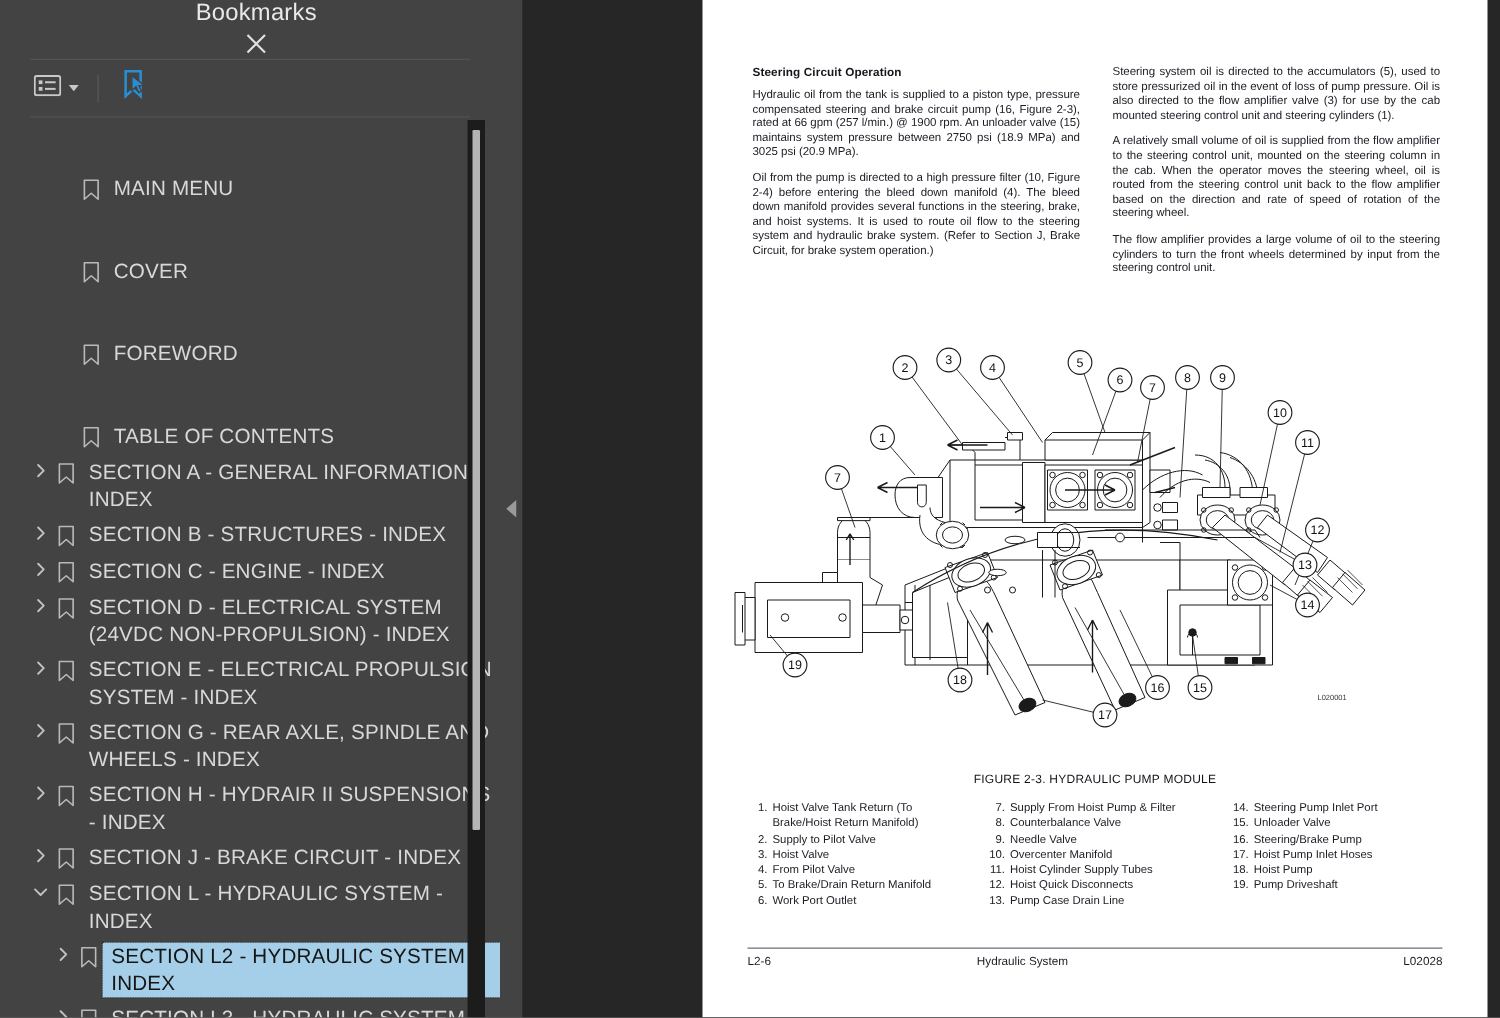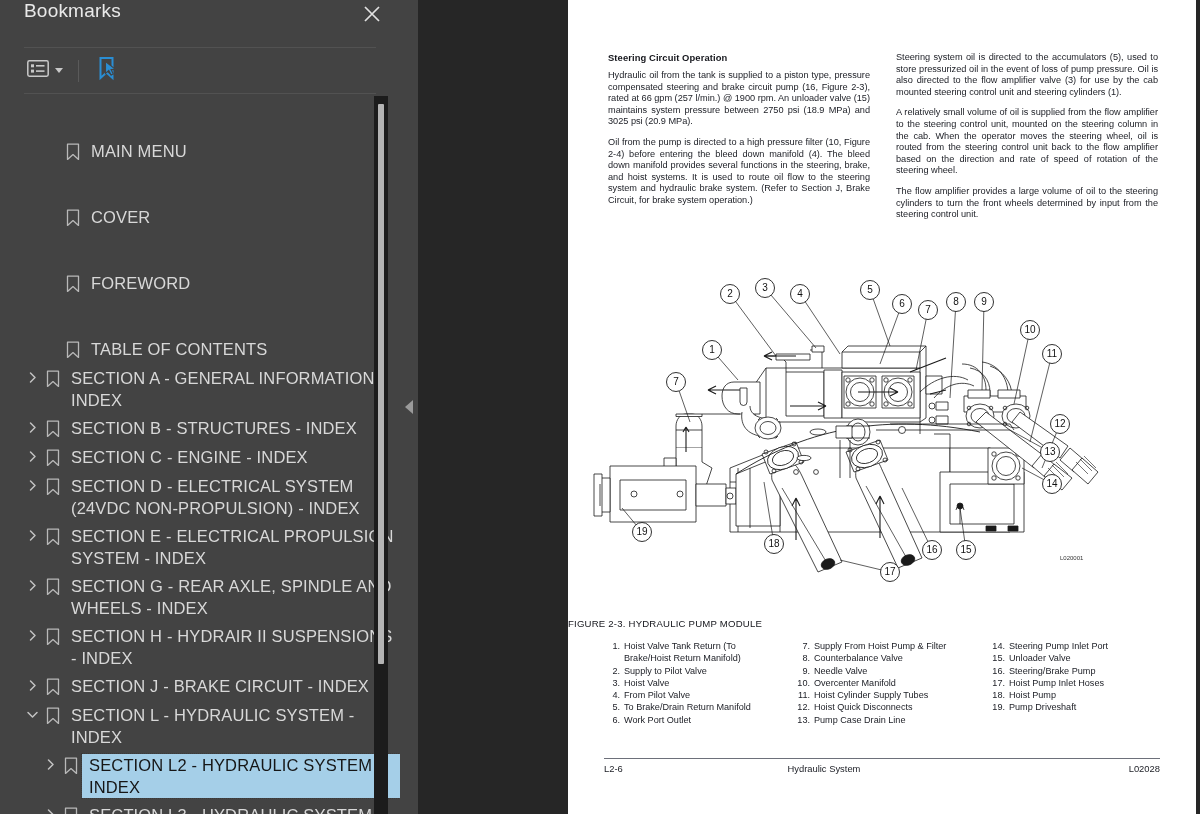--- a/index.html
+++ b/index.html
@@ -15,23 +15,24 @@
   
   .bm-panel {
     width: 400px; height: 814px;
     background: #434343;
     position: relative;
     display: flex; flex-direction: column;
     flex: 0 0 400px;
   }
   .bm-header {
     height: 47px;
-    display: flex; align-items: flex-start;
+    display: flex; align-items: center;
     padding: 0 14px 0 24px;
     position: relative;
+    flex-direction: column;
   }
   .bm-title {
     color: #e9e9e9;
     font-size: 19px;
     letter-spacing: .2px;
     flex: 1;
   }
   .bm-close {
     width: 28px; height: 28px;
     display: flex; align-items: center; justify-content: center;
@@ -143,21 +144,21 @@
   
   .viewer {
     flex: 1;
     height: 814px;
     background: #262626;
     position: relative;
     overflow: hidden;
   }
   .page {
     position: absolute;
-    left: 150px; top: 0;
+    left: 144px; top: 0;
     width: 628px; height: 814px;
     background: #ffffff;
   }
   .page-inner {
     position: absolute;
     left: 0; top: 0; right: 0; bottom: 0;
     padding: 0;
   }
 
   
@@ -190,20 +191,21 @@
   
   .figure-wrap {
     position: absolute;
     left: 22px; top: 272px;
     width: 584px; height: 340px;
   }
   .fig-caption {
     position: absolute;
     left: 0; top: 618px;
     width: 628px;
+    text-align: center;
     font-size: 9.6px;
     color: #15161c;
     font-family: "Liberation Sans", sans-serif;
     letter-spacing: .2px;
   }
   .legend {
     position: absolute;
     left: 36px; top: 640px;
     width: 560px;
     display: flex;

